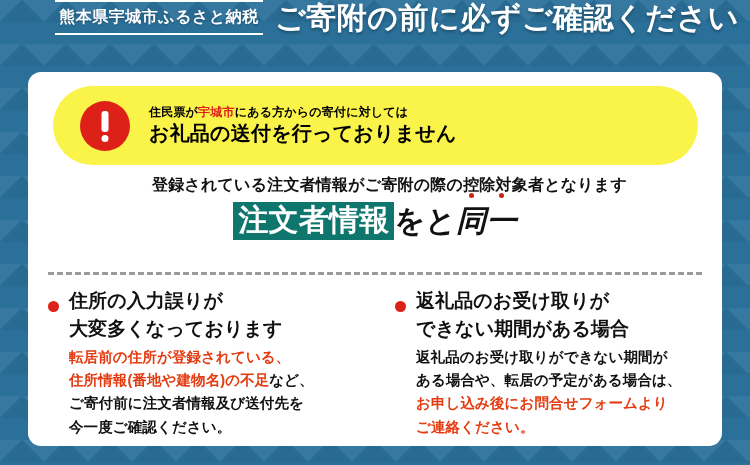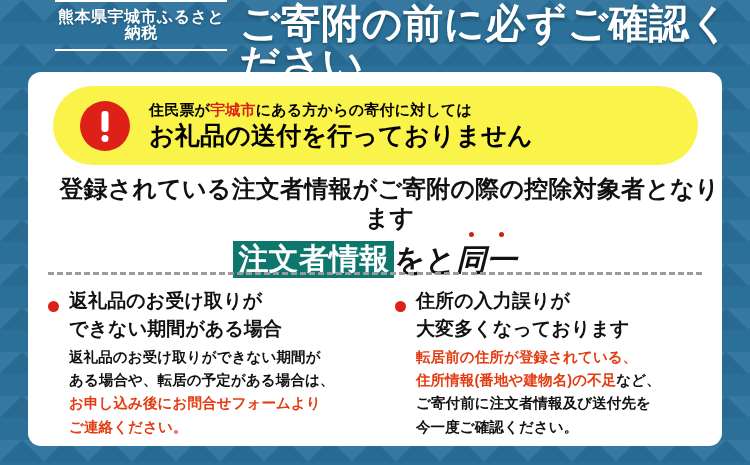--- a/index.html
+++ b/index.html
@@ -35,21 +35,21 @@
   }
   .brand-rule { height:2px; background:#ffffff; width:100%; }
   .brand-text {
     color:#ffffff; font-size:16px; font-weight:bold;
     letter-spacing:0.5px; text-align:center;
     padding:7px 0 8px 0; line-height:1;
     text-shadow:0 1px 2px rgba(0,0,0,0.25);
   }
   .header-title {
     margin-left:12px;
-    color:#ffffff; font-size:40px; font-weight:bold;
+    color:#ffffff; font-size:30px; font-weight:bold;
     letter-spacing:0.5px; line-height:1;
     text-shadow:0 2px 3px rgba(0,0,0,0.30);
     position:relative; top:3px;
   }
   .emph-white { position:relative; display:inline-block; }
   .emph-white > .dots {
     position:absolute; top:-12px; left:0; width:100%;
     display:flex; justify-content:space-around; pointer-events:none;
   }
   .emph-white > .dots i { width:4px; height:4px; border-radius:50%; background:#ffffff; display:block; }
@@ -75,27 +75,27 @@
     content:""; position:absolute; left:50%; top:10px;
     transform:translateX(-50%);
     width:7px; height:21px; border-radius:3px; background:#ffffff;
   }
   #excl-icon:after {
     content:""; position:absolute; left:50%; top:34px;
     transform:translateX(-50%);
     width:7px; height:7px; border-radius:50%; background:#ffffff;
   }
   .pill-texts { margin-left:19px; }
-  .pill-line1 { font-size:15px; font-weight:bold; color:#000000; line-height:1.15; letter-spacing:0.2px; }
+  .pill-line1 { font-size:12px; font-weight:bold; color:#000000; line-height:1.15; letter-spacing:0.2px; }
   .pill-line1 .hl { color:#dd2018; }
-  .pill-line2 { font-size:25px; font-weight:bold; color:#000000; line-height:1.2; letter-spacing:0.2px; margin-top:1px; }
+  .pill-line2 { font-size:20px; font-weight:bold; color:#000000; line-height:1.2; letter-spacing:0.2px; margin-top:1px; }
 
   
   #statement { position:absolute; left:0; top:103px; width:694px; text-align:center; }
-  .stmt-line1 { font-size:24px; font-weight:bold; color:#111111; letter-spacing:0.2px; line-height:1.2;margin-left:29px; }
+  .stmt-line1 { font-size:16px; font-weight:bold; color:#111111; letter-spacing:0.2px; line-height:1.2;margin-left:29px; }
   .stmt-line2 {
     margin-top:8px; font-size:30px; font-weight:bold; color:#111111;
     letter-spacing:0.2px; line-height:1.25;
     display:flex; align-items:center; justify-content:center;
   }
   .redbox {
     background:#0f766e; color:#ffffff; padding:2px 5px 4px 5px;
     display:inline-block; line-height:1.05;
   }
   .emph-red { position:relative; display:inline-block;font-style:italic; }
@@ -172,42 +172,42 @@
   </div>
 
   <div id="divider"></div>
 
   <div id="columns">
 
     <div class="col">
       <div class="bullet"></div>
       <div class="col-body">
         <div class="col-head">
+          <div>住所の入力誤りが</div>
+          <div>大変多くなっております</div>
+        </div>
+        <div class="col-sub">
+          <div><span class="r">転居前の住所が登録されている、</span></div>
+          <div><span class="r">住所情報(番地や建物名)の不足</span><span class="b">など、</span></div>
+          <div><span class="b">ご寄付前に注文者情報及び送付先を</span></div>
+          <div><span class="b">今一度ご確認ください。</span></div>
+        </div>
+      </div>
+    </div>
+
+    <div class="col">
+      <div class="bullet"></div>
+      <div class="col-body">
+        <div class="col-head">
           <div>返礼品のお受け取りが</div>
           <div>できない期間がある場合</div>
         </div>
         <div class="col-sub">
           <div><span class="b">返礼品のお受け取りができない期間が</span></div>
           <div><span class="b">ある場合や、転居の予定がある場合は、</span></div>
           <div><span class="r">お申し込み後にお問合せフォームより</span></div>
           <div><span class="r">ご連絡ください。</span></div>
         </div>
       </div>
     </div>
 
-    <div class="col">
-      <div class="bullet"></div>
-      <div class="col-body">
-        <div class="col-head">
-          <div>住所の入力誤りが</div>
-          <div>大変多くなっております</div>
-        </div>
-        <div class="col-sub">
-          <div><span class="r">転居前の住所が登録されている、</span></div>
-          <div><span class="r">住所情報(番地や建物名)の不足</span><span class="b">など、</span></div>
-          <div><span class="b">ご寄付前に注文者情報及び送付先を</span></div>
-          <div><span class="b">今一度ご確認ください。</span></div>
-        </div>
-      </div>
-    </div>
-
   </div>
 </div>
 
 </body></html>

